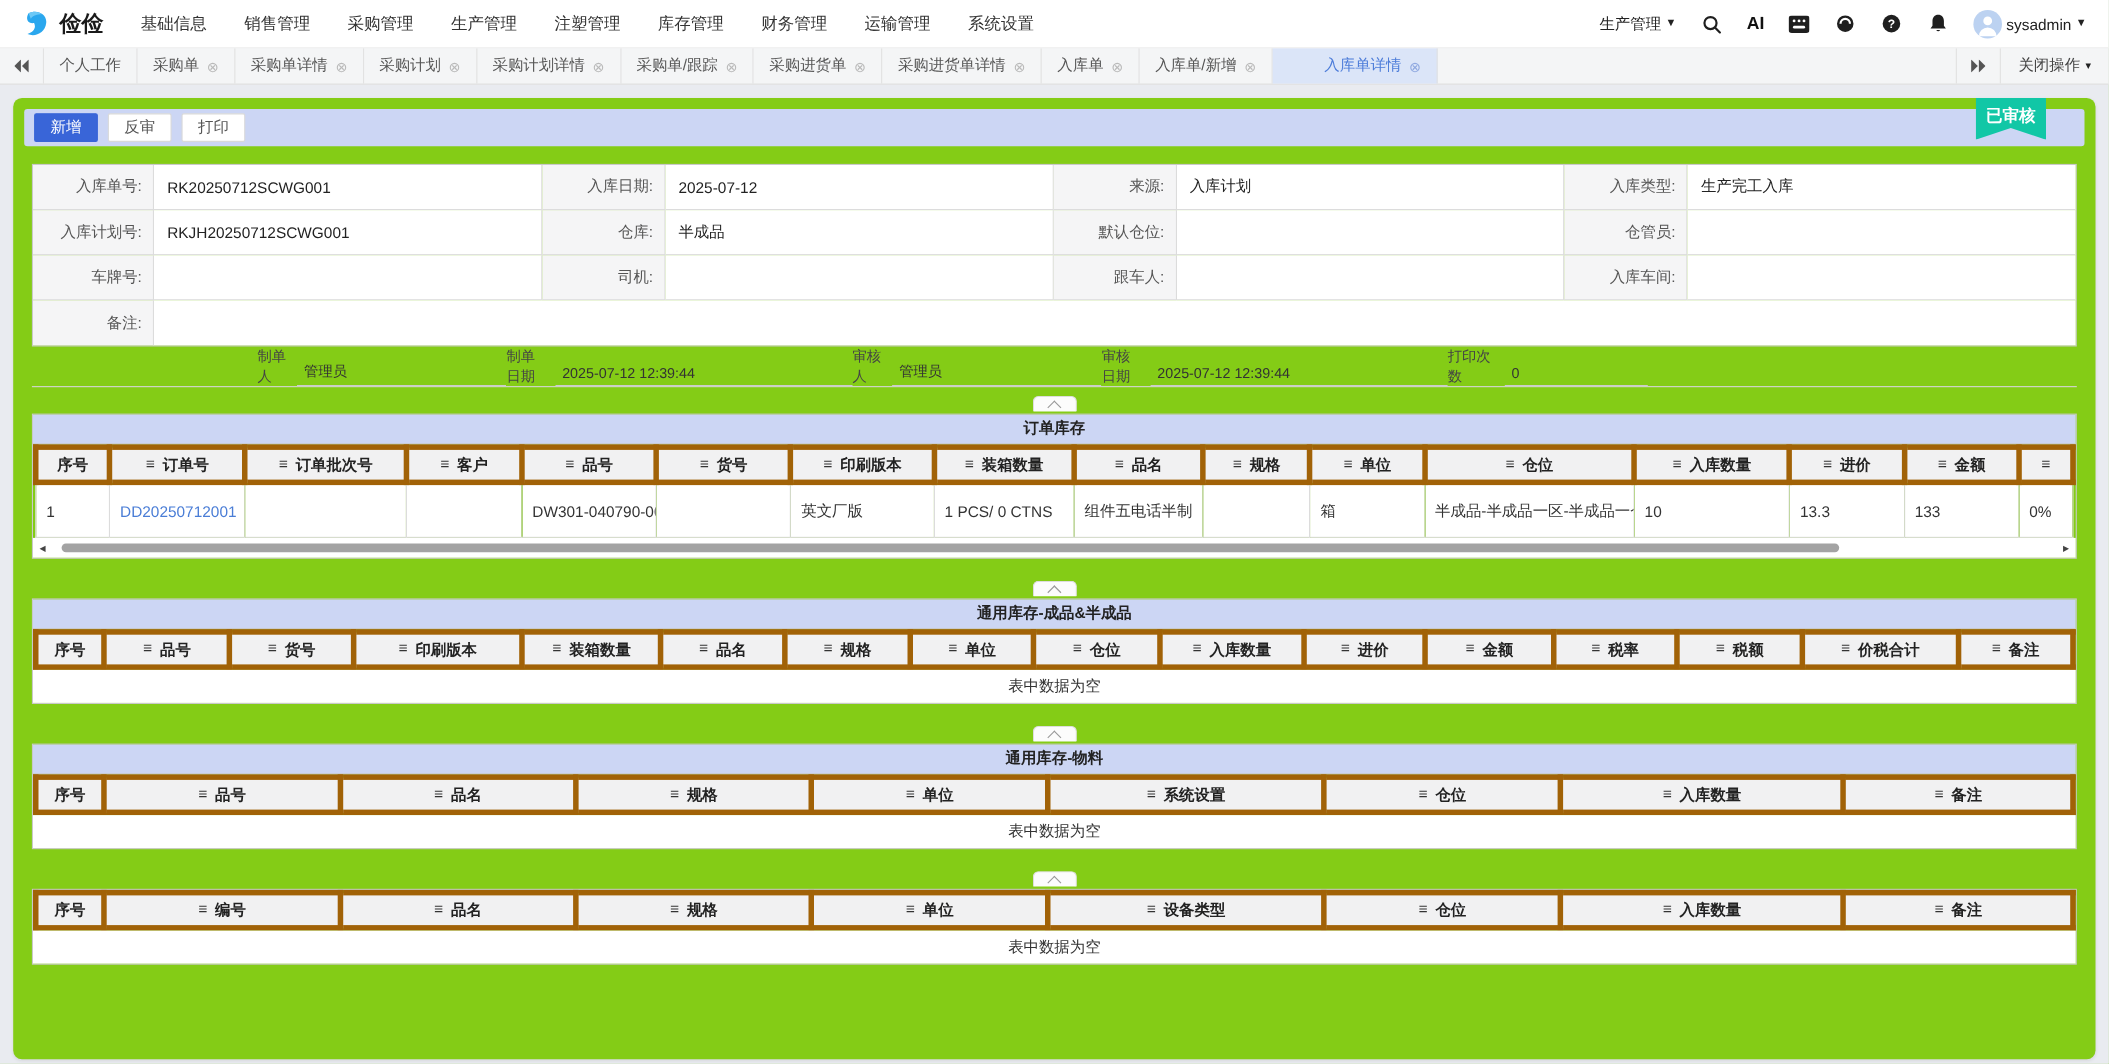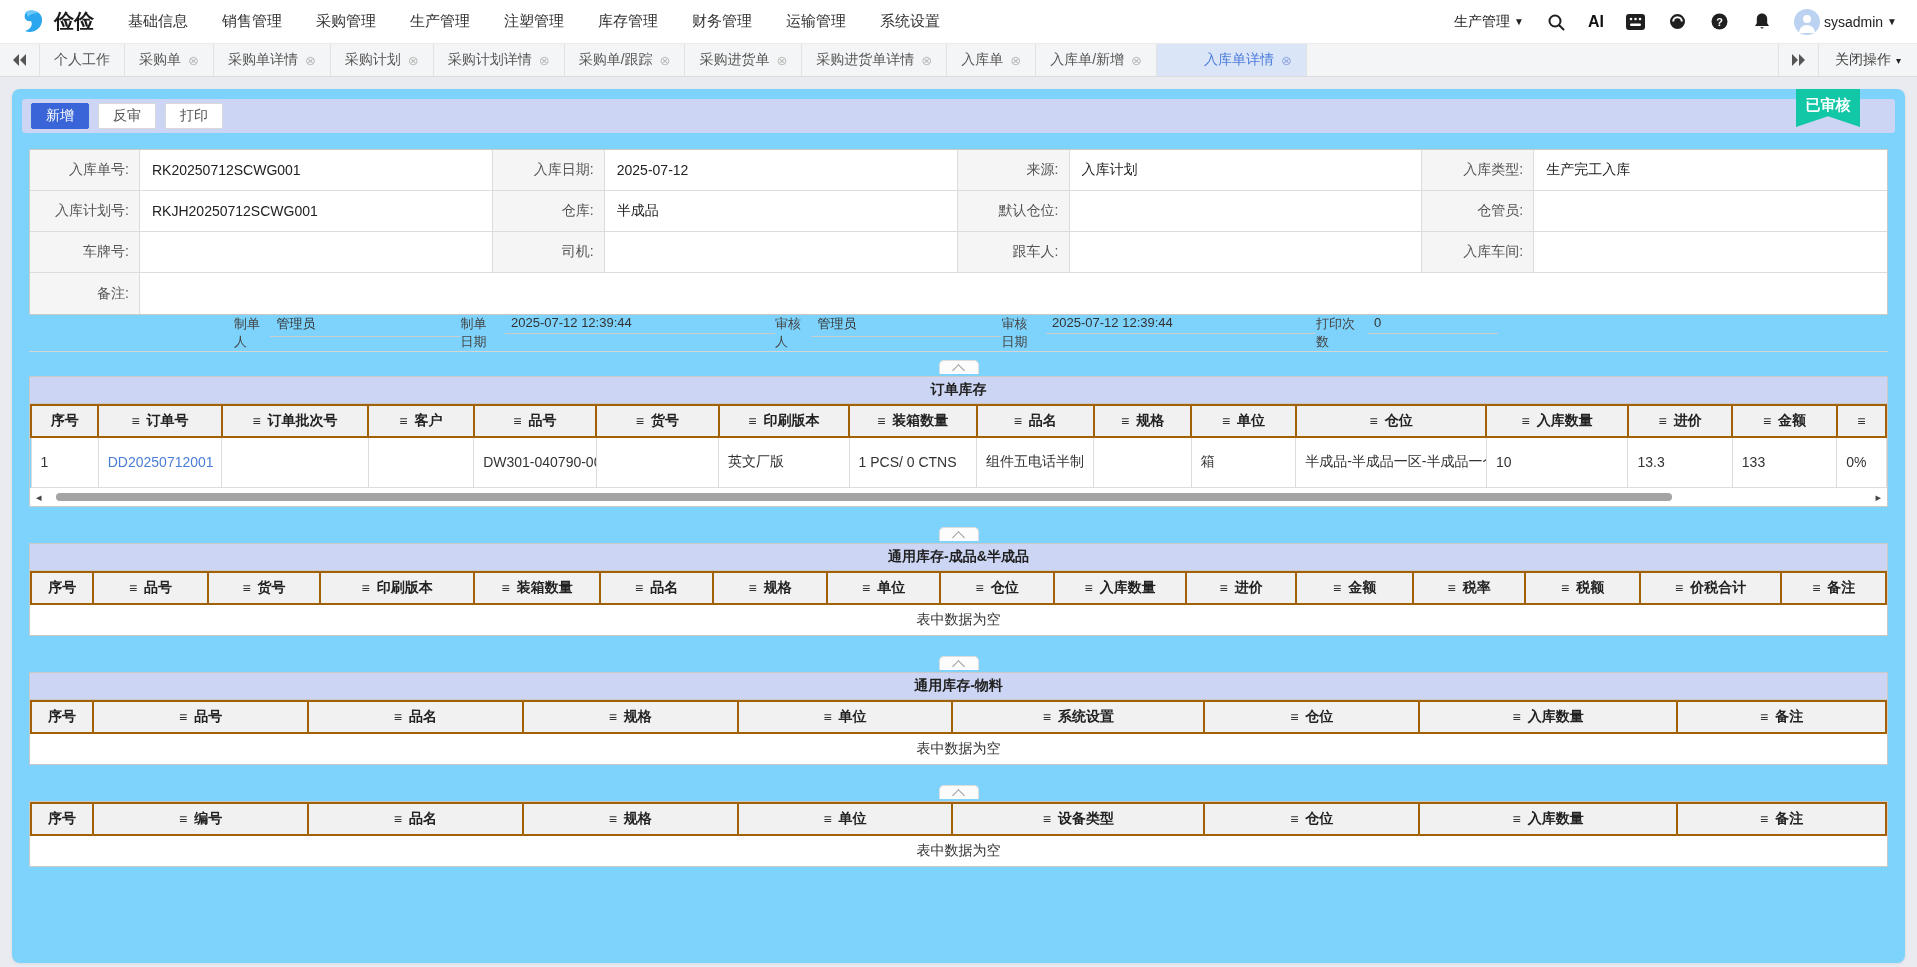--- a/index.html
+++ b/index.html
@@ -31,21 +31,21 @@
   .tab { display:flex; align-items:center; padding:0 14px; font-size:14px; color:#555;
     border-right:1px solid #e2e2e2; cursor:pointer; white-space:nowrap; }
   .tab .tab-close { font-size:13px; color:#b9b9b9; margin-left:7px; line-height:1; }
   .tab.active { background:#dbe5f8; color:#4c7cd9;padding-left:47px; }
   .tab.active .tab-close { color:#8fa8e0; }
   .close-menu { display:flex; align-items:center; gap:5px; padding:0 16px; font-size:14px;
     color:#444; border-left:1px solid #e2e2e2; cursor:pointer; }
 
   
   .main { padding:12px; }
-  .panel { position:relative; background:#7dd3fc; border-radius:8px; height:874px;
+  .panel { position:relative; background:#84cc16; border-radius:8px; height:874px;
     box-shadow:0 1px 3px rgba(0,0,0,.08); overflow:hidden; }
 
   .band { margin:10px 10px 0; height:34px; background:#ccd6f4; border-radius:3px;
     display:flex; align-items:center; position:relative; }
   .band-btns { display:flex; gap:9px; margin-left:9px; }
   .btn { height:25px; padding:12px 14px; font-size:14px; border-radius:2px; cursor:pointer;
     display:flex; align-items:center; border:1px solid #d9d9d9; background:#fff; color:#555; }
   .btn.primary { background:#3965d8; border-color:#3965d8; color:#fff; }
   .band-title { position:absolute; left:0; right:0; text-align:center; font-size:17px;
     font-weight:bold; color:#2b2b2b; pointer-events:none; }
@@ -61,38 +61,38 @@
   .fcell { height:41px; display:flex; align-items:center; font-size:14px;
     border-right:1px solid #dcdcdc; border-bottom:1px solid #dcdcdc; }
   .flabel { background:#f5f5f6; color:#555; justify-content:flex-end; padding-right:10px; }
   .fvalue { background:#fff; color:#222; padding-left:12px; }
   .fcell.no-r { border-right:none; }
   .fcell.no-b { border-bottom:none; }
   .fvalue.wide { grid-column:2 / -1; }
 
   .meta { margin:0 17px; height:37px; display:flex; align-items:center;
     justify-content:space-between; padding:0 390px 0 205px; border-bottom:1px solid #d5d5d5; }
-  .meta-item { display:flex; align-items:flex-start; gap:10px; font-size:13px; color:#444; }
+  .meta-item { display:flex; align-items:flex-end; gap:10px; font-size:13px; color:#444; }
   .meta-val { border-bottom:1px solid #ccc; padding:0 6px 3px; font-size:13px; color:#333; min-height:16px; }
 
   
   .pill { width:40px; height:14px; margin:8px auto 2px; border:1px solid #ddd; border-bottom:none;
     border-radius:5px 5px 0 0; background:#fcfcfc; position:relative; cursor:pointer; }
   .pill::after { content:""; position:absolute; left:14px; top:5px; width:8px; height:8px;
     border-left:1.5px solid #999; border-top:1.5px solid #999; transform:rotate(45deg); }
   .pill.gap { margin-top:20px; }
 
   
   .section { margin:0 17px; border:1px solid #c9c9c9; }
   .sec-title { height:27px; background:#ccd6f4; display:flex; align-items:center;
     justify-content:center; font-size:14px; font-weight:bold; color:#222;
     border-bottom:1px solid #c9c9c9; }
   table { width:100%; border-collapse:collapse; table-layout:fixed; }
-  th { height:32px; background:#f1f1f2; border:2px solid #a16207; font-size:14px;
-    font-weight:bold; color:#222; }
+  th { height:32px; background:#f1f1f2; border:5px solid #a16207; font-size:14px;
+    font-weight:bold; color:#222;font-family:Liberation Mono, monospace; }
   th .th-in { display:flex; align-items:center; justify-content:center; gap:7px; }
   .hamb { font-size:14px; color:#333; font-weight:normal; }
   td { height:50px; padding:0 9px; border:1px solid #dcdcdc; font-size:14px; color:#333;
     background:#fff; overflow:hidden; white-space:nowrap; }
   td.link { color:#4a7dd6; cursor:pointer; }
   .empty-row { height:30px; display:flex; align-items:center; justify-content:center;
     font-size:14px; color:#333; background:#fff; }
 
   .hscroll { height:18px; position:relative; background:#fff; }
   .hs-arrow { position:absolute; top:3px; font-size:11px; color:#444; cursor:pointer; }

